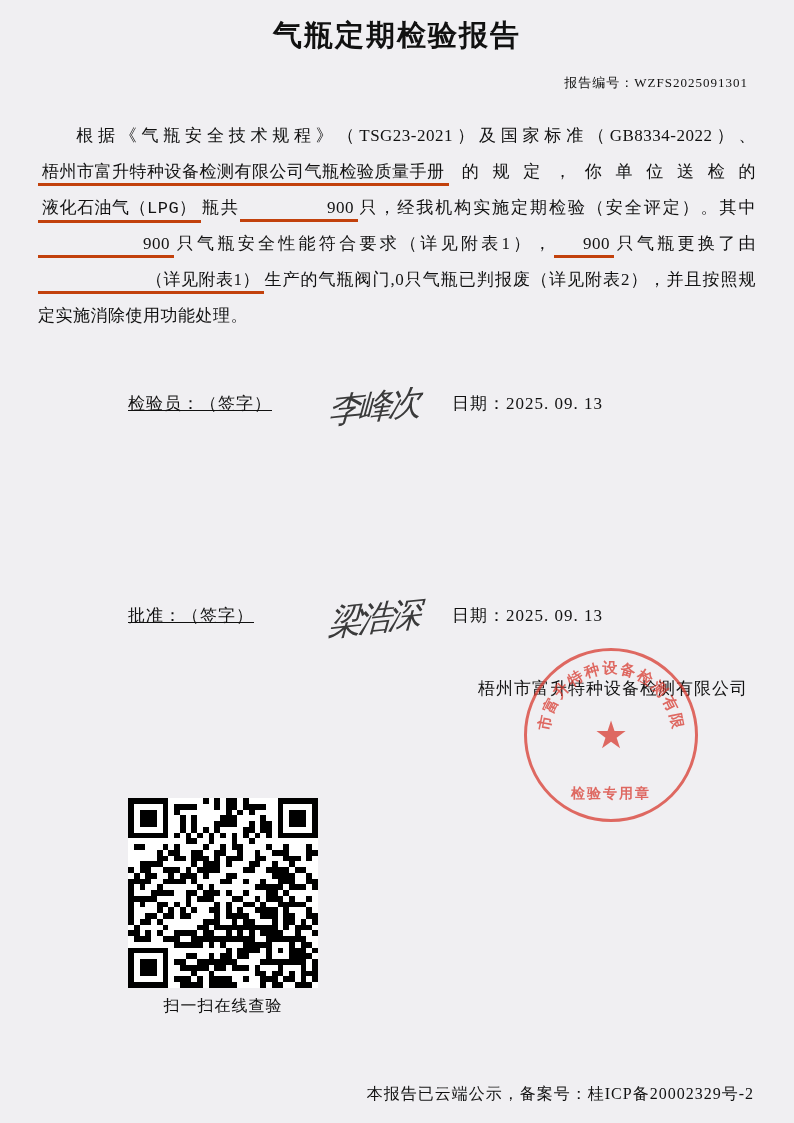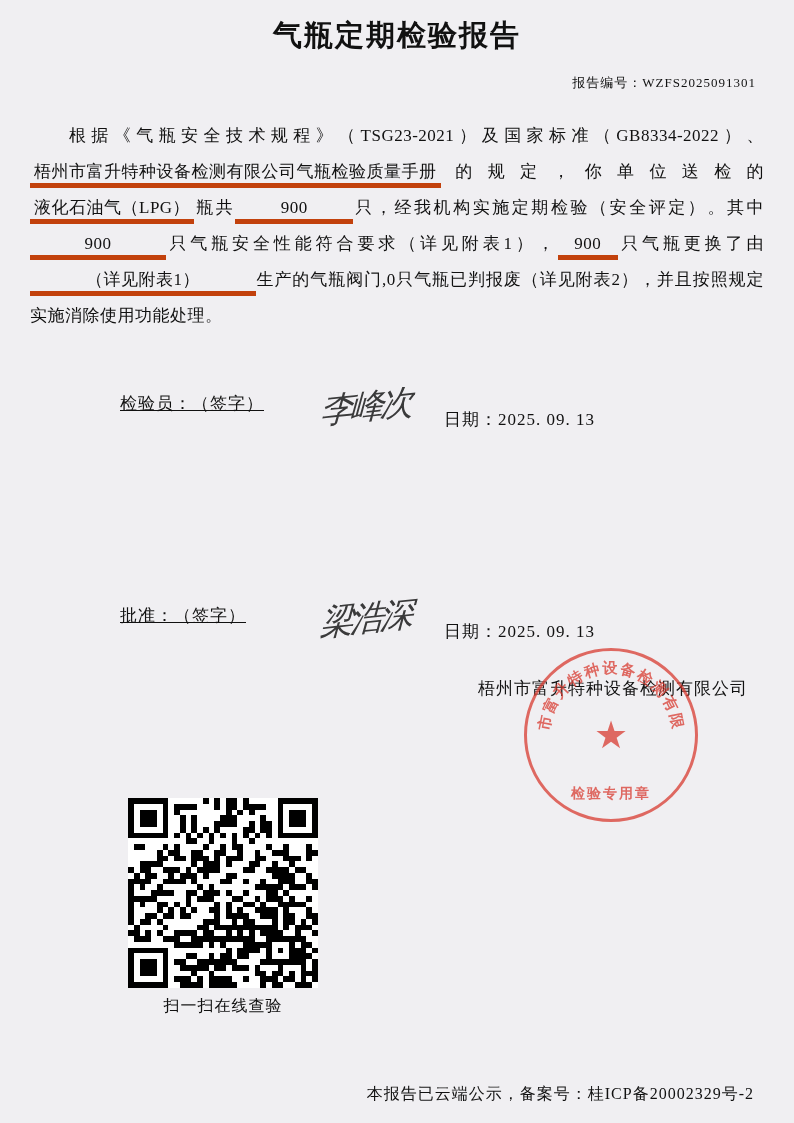--- a/index.html
+++ b/index.html
@@ -13,21 +13,21 @@
     font-family: "Liberation Serif", "DejaVu Serif", serif;
     color: #111;
     position: relative;
     overflow: hidden;
   }
   .page {
     position: relative;
     width: 794px;
     height: 1123px;
     box-sizing: border-box;
-    padding: 0 30px;
+    padding: 0 38px;
   }
   .title {
     text-align: center;
     font-size: 29px;
     font-weight: bold;
     letter-spacing: 2px;
     padding-top: 16px;
     font-family: "Liberation Sans", "DejaVu Sans", sans-serif;
   }
   .report-no {
@@ -51,28 +51,28 @@
     font-size: 17px;
     line-height: 36px;
     letter-spacing: 0.5px;
     text-align: justify;
   }
   .indent {
     display: inline-block;
     width: 34px;
   }
   .ul {
-    border-bottom: 5px solid #c2410c;
+    border-bottom: 3px solid #c2410c;
     display: inline-block;
-    text-align: center;
+    text-align: right;
     padding: 0 4px;
     line-height: 22px;
   }
   .u-manual { min-width: 330px; }
-  .u-gas    { min-width: 150px; }
+  .u-gas    { min-width: 150px; font-family: Liberation Mono, monospace; }
   .u-count  { min-width: 110px; }
   .u-count2 { min-width: 128px; }
   .u-count3 { min-width: 52px; }
   .u-valve  { min-width: 218px; }
 
   .sign-block {
     margin-top: 58px;
     font-size: 17px;
     position: relative;
     height: 120px;
@@ -84,21 +84,21 @@
   .sign-label {
     position: absolute;
     left: 90px;
     top: 0;
     letter-spacing: 1px;
     text-decoration: underline;
   }
   .sign-date {
     position: absolute;
     left: 414px;
-    top: 16px;
+    top: 0;
     letter-spacing: 1px;
   }
   .signature {
     position: absolute;
     left: 290px;
     top: -8px;
     font-family: "Liberation Serif", serif;
     font-size: 34px;
     font-style: italic;
     color: #222;

